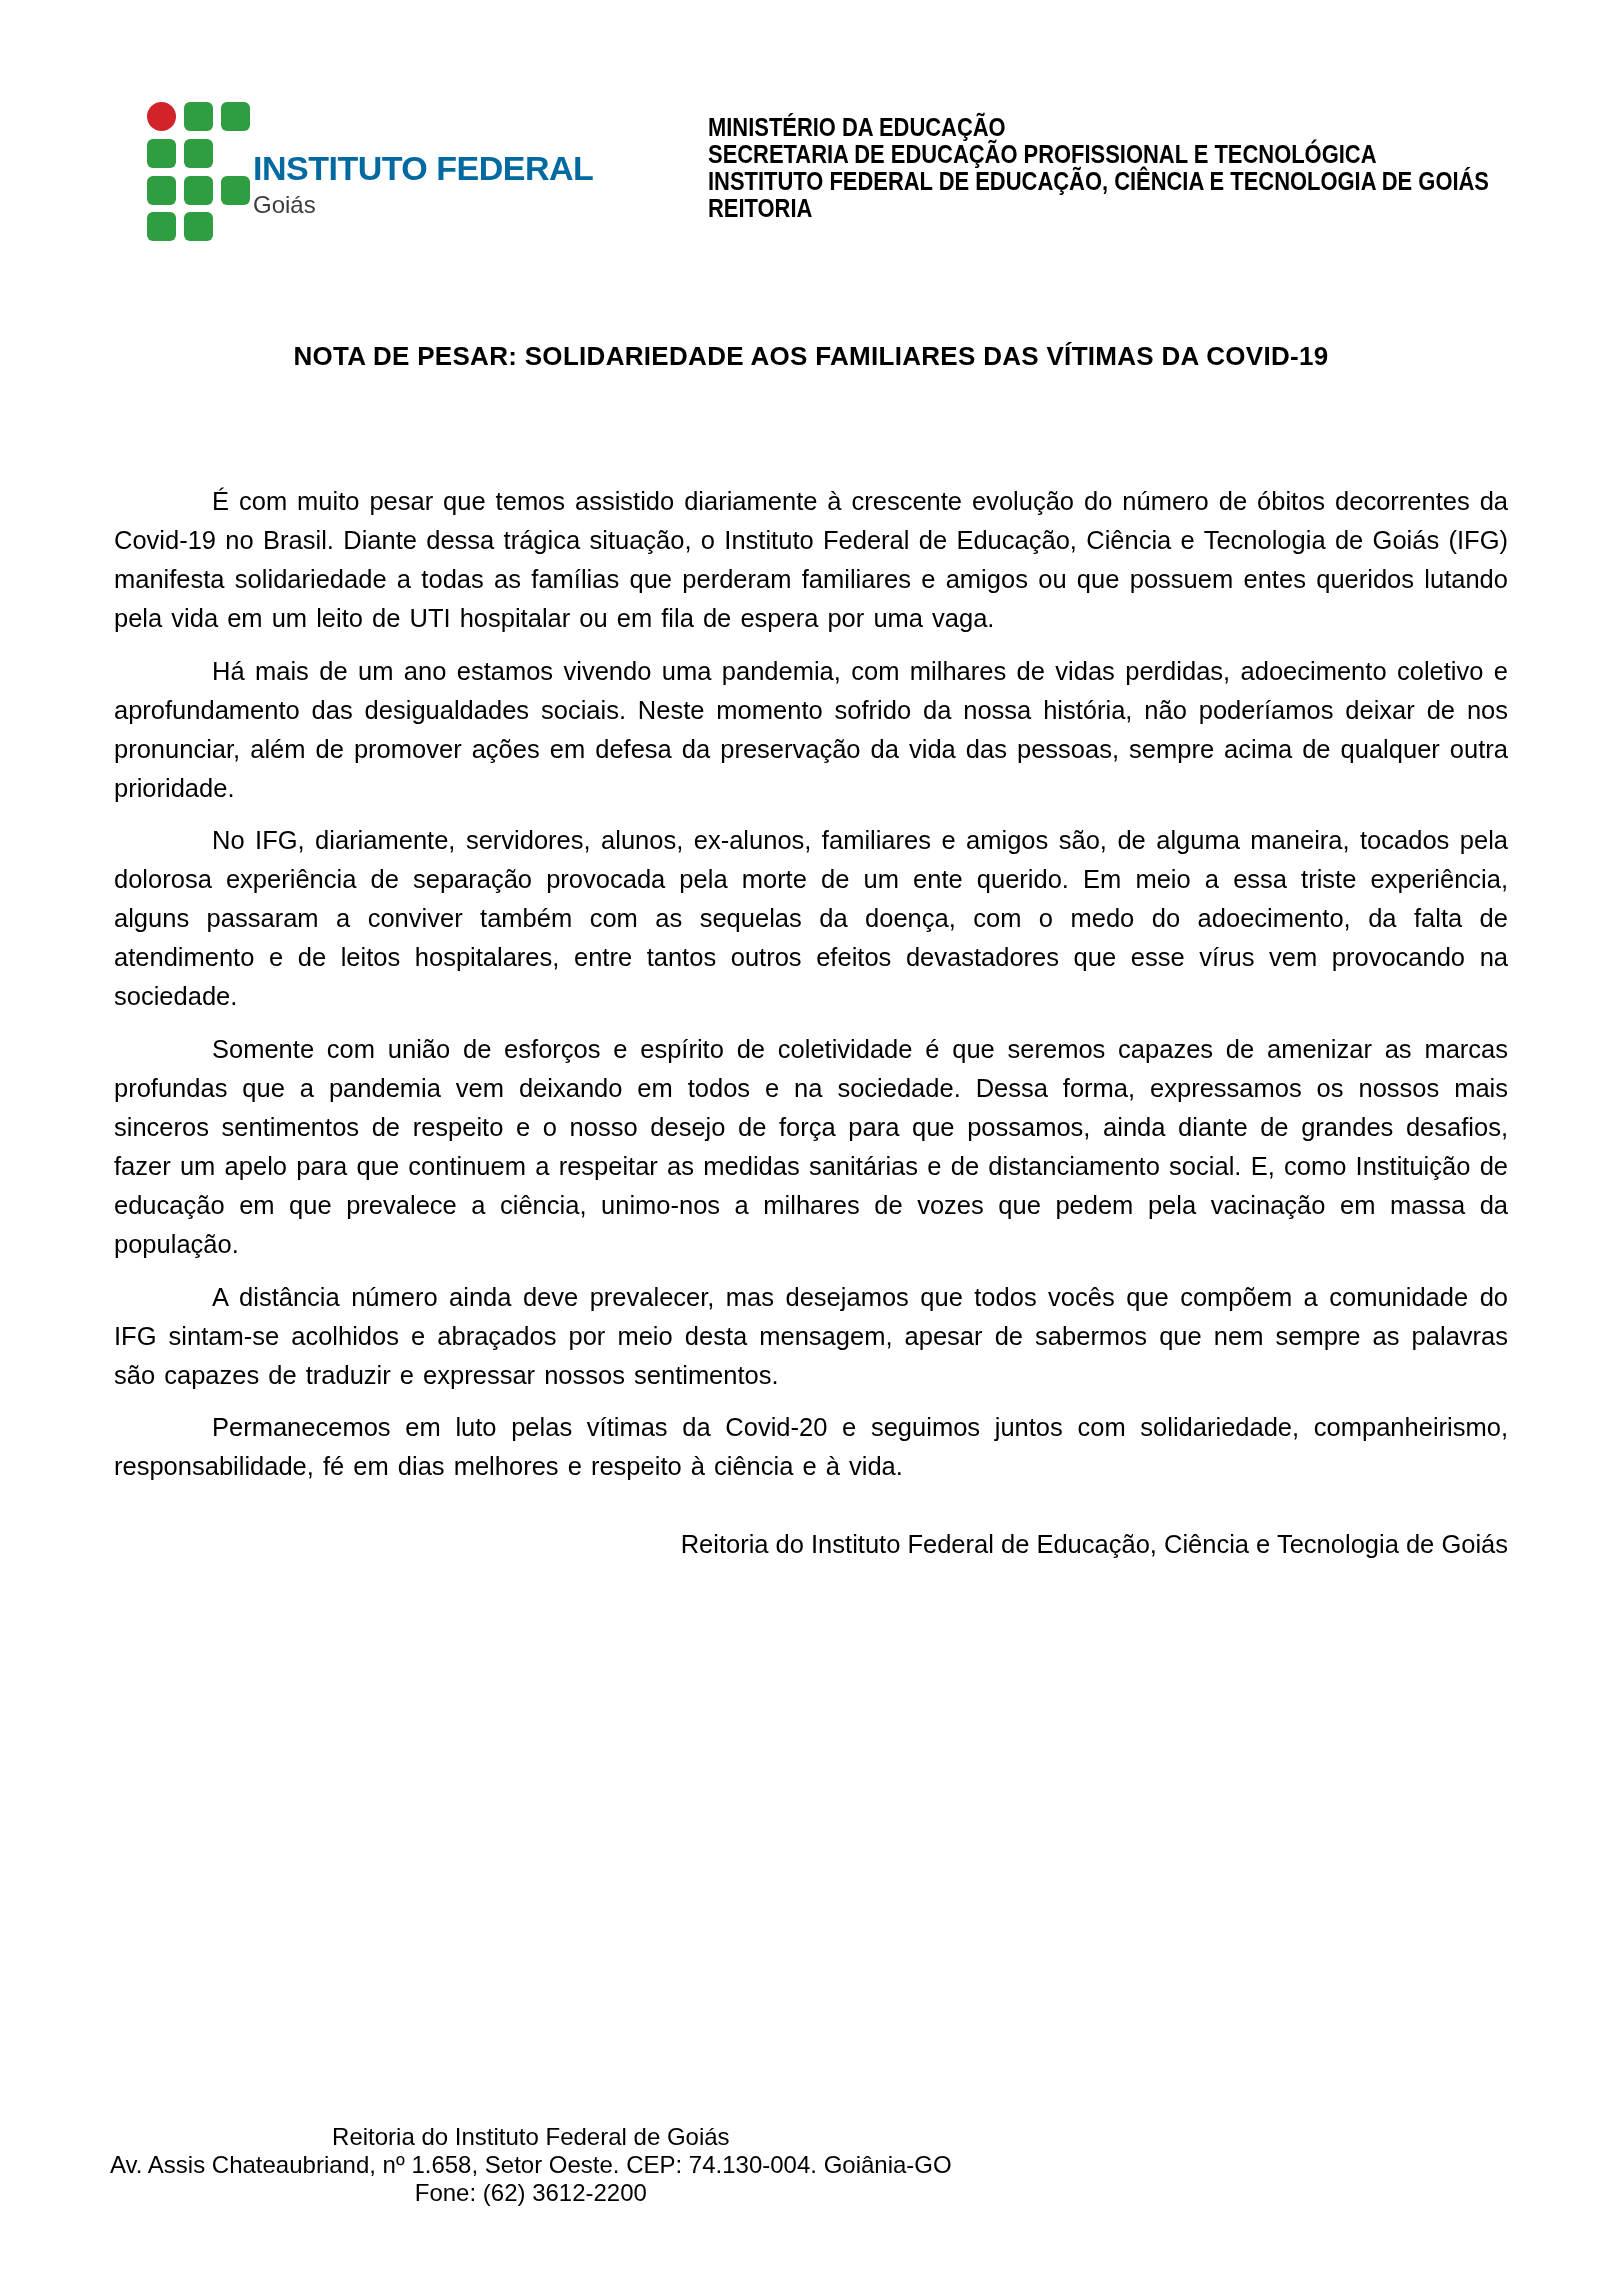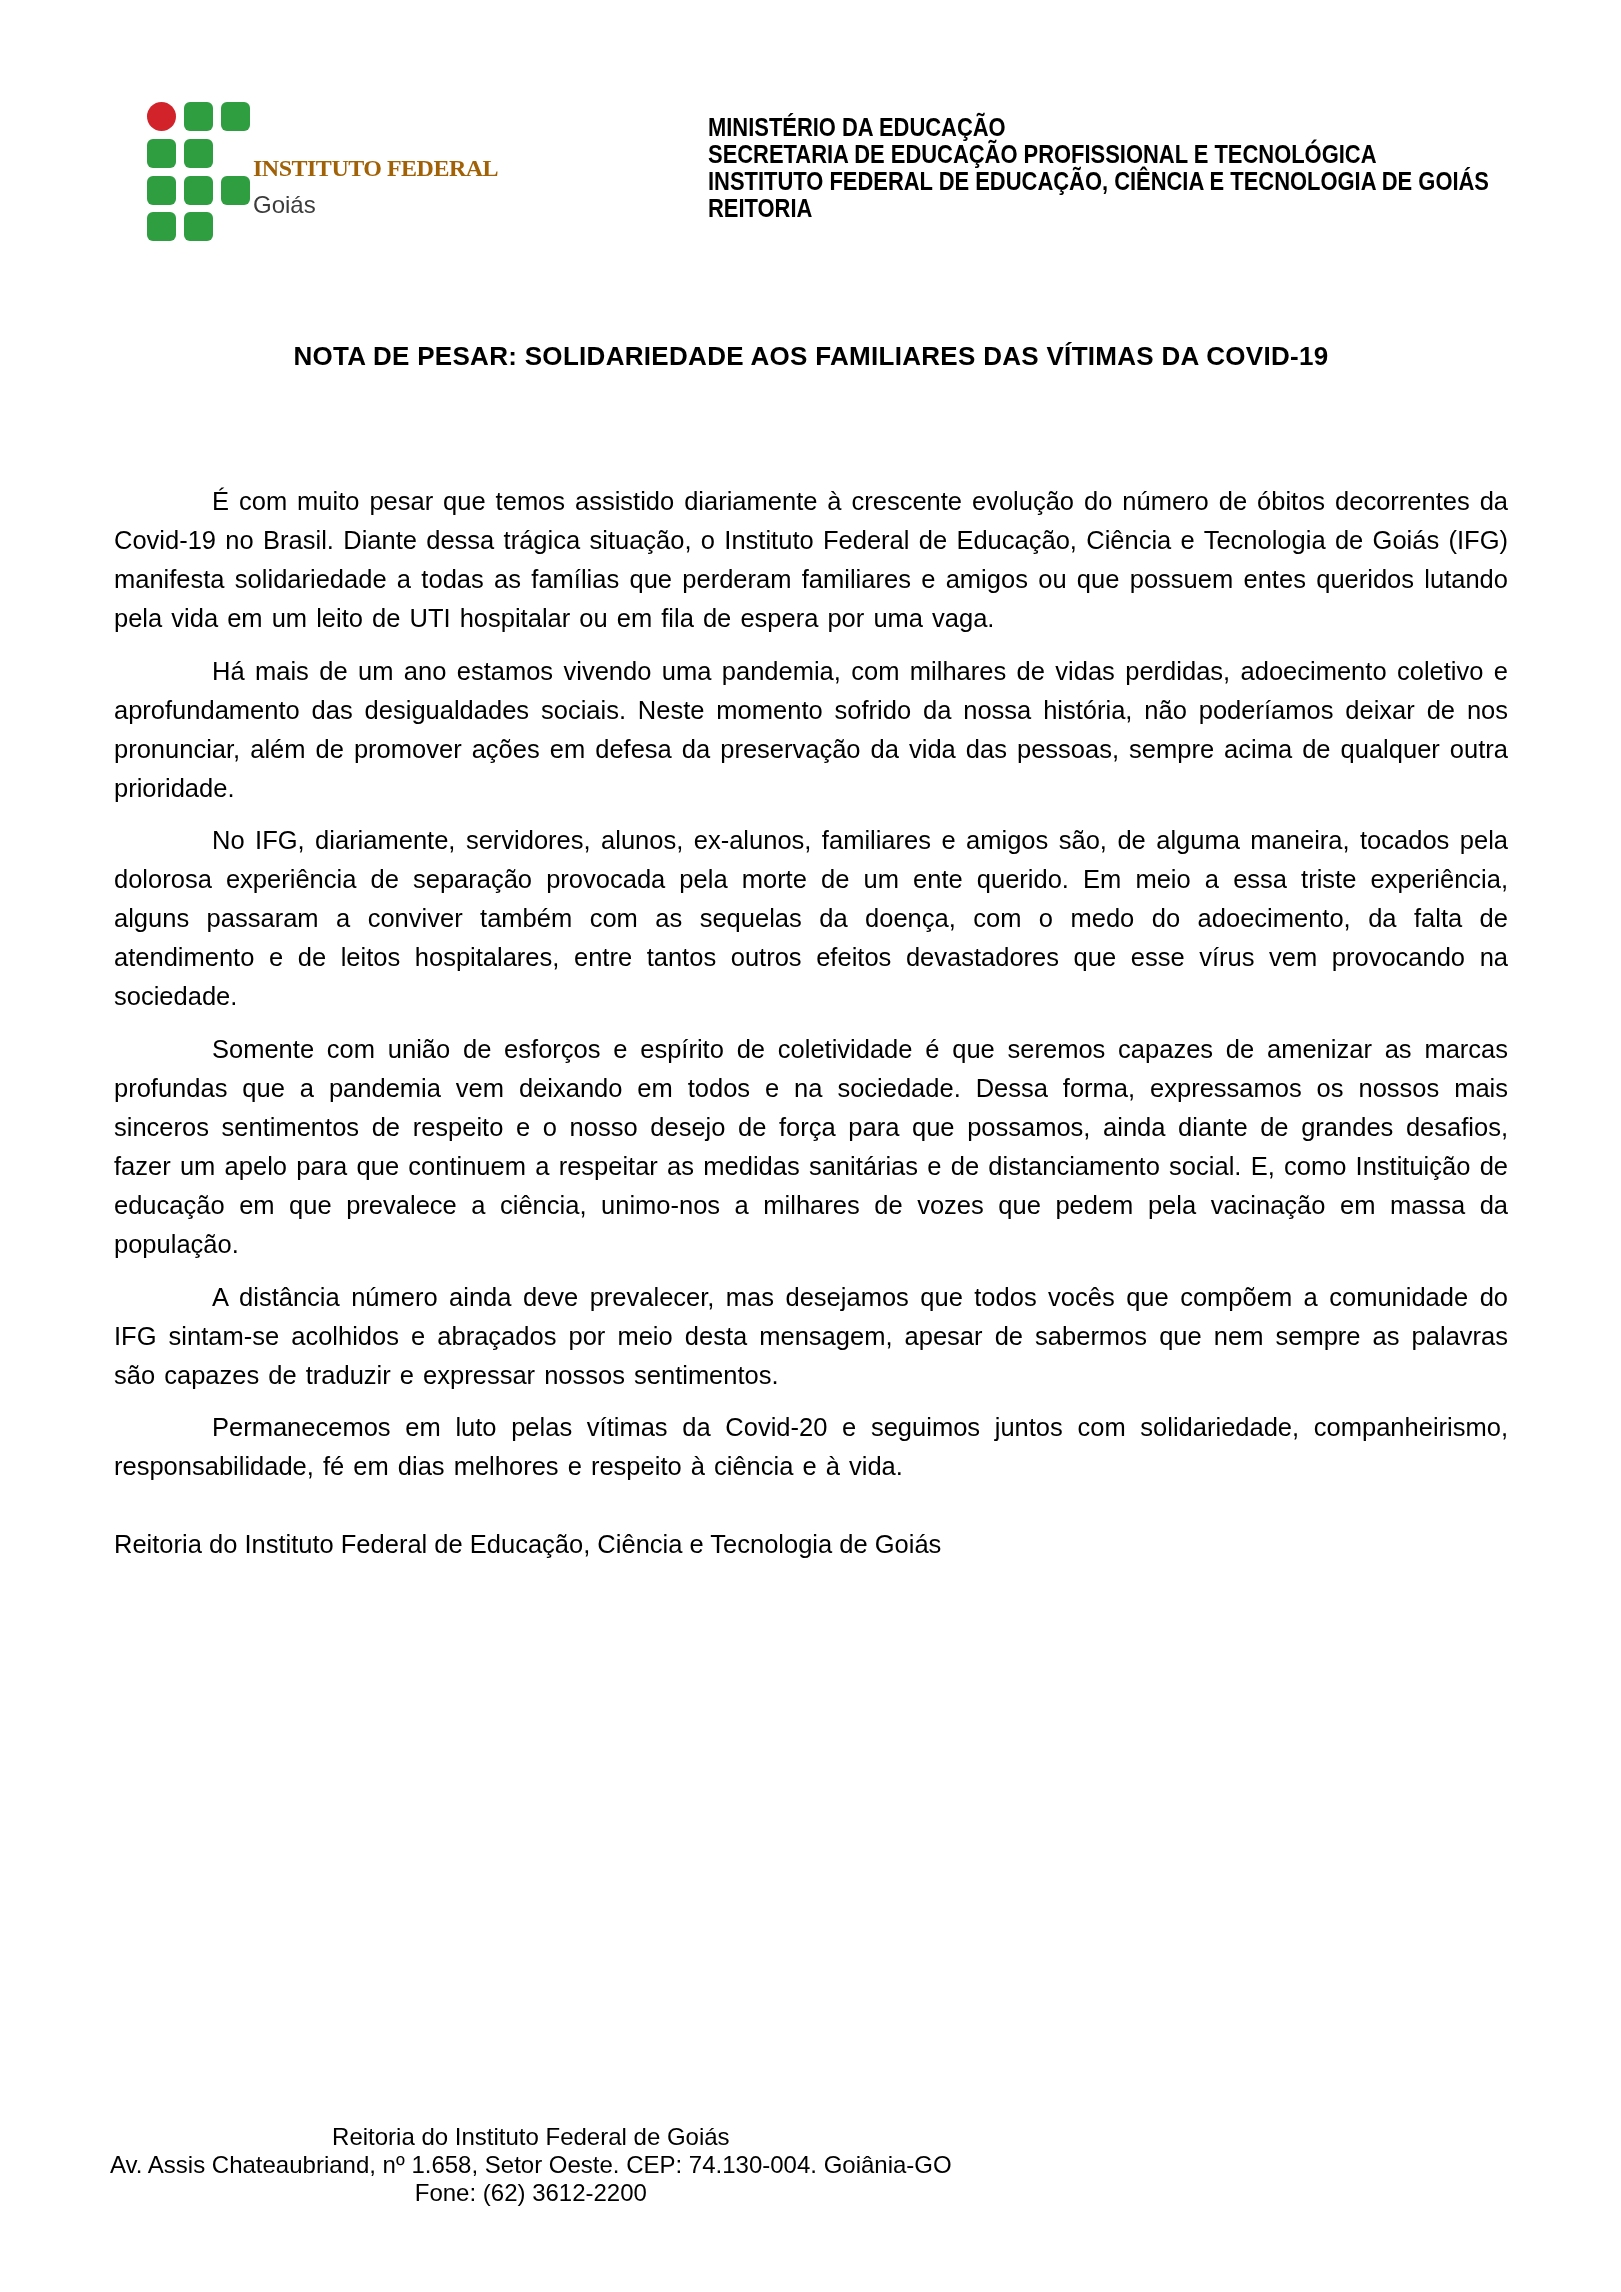--- a/index.html
+++ b/index.html
@@ -20,21 +20,21 @@
     grid-template-rows:repeat(4,29px);
     gap:7.8px;
   }
   .cell{width:29px;height:29px;background:var(--logo-green,#2f9e41);border-radius:5.9px;}
   .cell.dot{background:var(--logo-red,#d2232a);border-radius:50%;}
   .r1c1{grid-area:1/1}.r1c2{grid-area:1/2}.r1c3{grid-area:1/3}
   .r2c1{grid-area:2/1}.r2c2{grid-area:2/2}
   .r3c1{grid-area:3/1}.r3c2{grid-area:3/2}.r3c3{grid-area:3/3}
   .r4c1{grid-area:4/1}.r4c2{grid-area:4/2}
   .logo-text{position:absolute;left:253px;top:150px;white-space:nowrap;}
-  .logo-brand{font-size:24px;font-weight:bold;letter-spacing:-0.5px;color:#a16207;line-height:37px;font-family:Liberation Serif, serif;}
+  .logo-brand{font-size:34px;font-weight:bold;letter-spacing:-0.5px;color:#0369a1;line-height:37px;}
   .logo-region{font-size:24px;color:#3c3c3c;line-height:31px;margin-top:2px;}
   
   .org-block{
     position:absolute;left:708px;top:114px;
     font-size:25.5px;font-weight:bold;line-height:27px;
     transform:scaleX(0.86);transform-origin:0 0;
     white-space:nowrap;
   }
   
   .doc-title{
@@ -42,21 +42,21 @@
     text-align:center;font-size:26px;font-weight:bold;letter-spacing:0.3px;
     margin:0;
   }
   
   .doc-body{
     position:absolute;top:482px;left:114px;width:1394px;
     font-size:25.5px;line-height:39px;text-align:justify;word-spacing:2px;
   }
   .doc-body p{margin:0 0 13.7px 0;text-indent:98px;}
   .signature{
-    text-align:left;text-indent:0 !important;
+    text-align:right;text-indent:0 !important;
     margin-top:39px !important;word-spacing:normal;
   }
   
   .doc-footer{
     position:absolute;left:110px;top:2123px;
     font-size:24px;line-height:28px;text-align:center;
   }
 </style>
 </head>
 <body>

